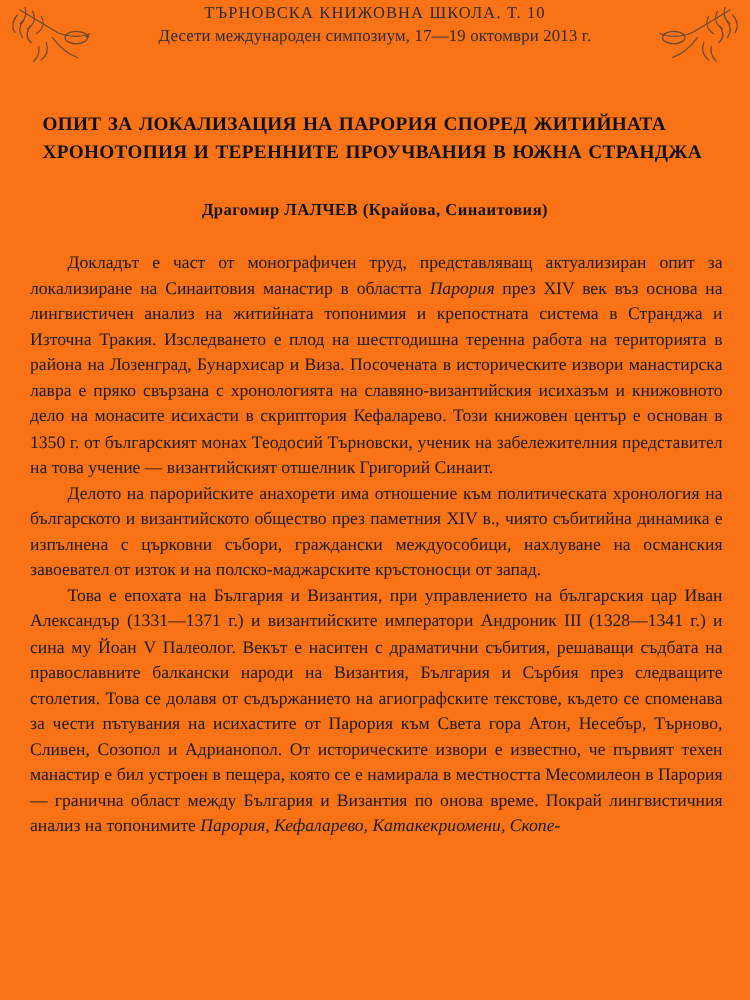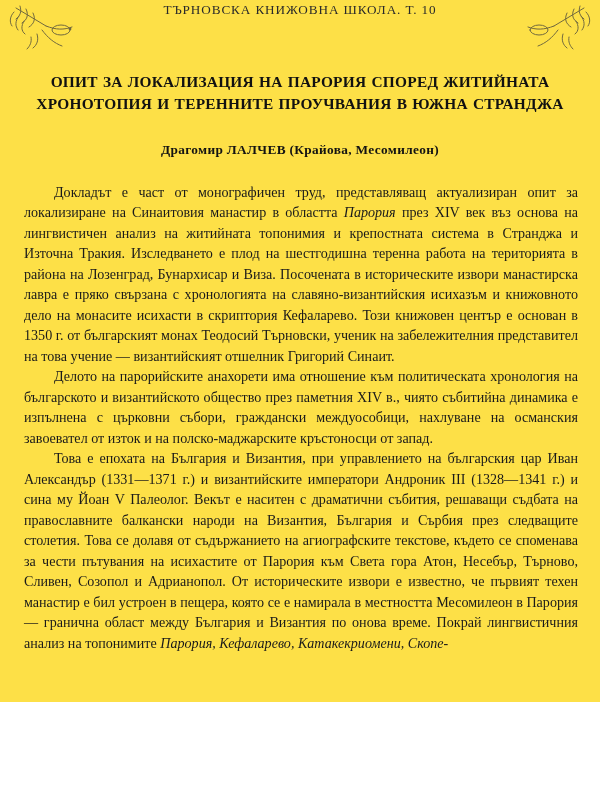--- a/index.html
+++ b/index.html
@@ -12,24 +12,24 @@
     height: 800px;
     overflow: hidden;
     font-family: "Liberation Serif", "DejaVu Serif", serif;
     color: #1c1c1c;
     position: relative;
   }
 
   .page {
     position: relative;
     width: 600px;
-    height: 702px;
+    height: 800px;
     box-sizing: border-box;
     padding: 0;
-    background: #fde047;
+    background: #f97316;
   }
 
   
   .running-head {
     position: relative;
     width: 600px;
     padding-top: 2px;
     text-align: center;
   }
   .rh-line1 {
@@ -57,21 +57,21 @@
     opacity: 0.72;
   }
   .orn.left  { left: 6px; }
   .orn.right { right: 6px; }
   .orn svg { display: block; width: 100%; height: 100%; }
 
   
   .title-block {
     margin-top: 52px;
     padding: 0 34px;
-    text-align: center;
+    text-align: left;
   }
   .doc-title {
     font-size: 15.4px;
     font-weight: bold;
     letter-spacing: 0.25px;
     line-height: 1.42;
     color: #111;
     word-spacing: 1px;
   }
 
@@ -144,27 +144,28 @@
           <path d="M40 22 C 50 26, 58 26, 66 23"></path>
           <path d="M36 26 C 42 34, 48 39, 56 42"></path>
           <path d="M31 30 C 33 36, 31 41, 27 44"></path>
           <path d="M25 33 C 26 38, 24 42, 21 45"></path>
           <ellipse cx="55" cy="26" rx="9" ry="5"></ellipse>
         </g>
       </svg>
     </div>
 
     <div class="rh-line1">ТЪРНОВСКА КНИЖОВНА ШКОЛА. Т. 10</div>
+    <div class="rh-line2">Десети международен симпозиум, 17—19 октомври 2013 г.</div>
   </div>
 
   <div class="title-block">
     <h1 class="doc-title">ОПИТ ЗА ЛОКАЛИЗАЦИЯ НА ПАРОРИЯ СПОРЕД ЖИТИЙНАТА ХРОНОТОПИЯ И ТЕРЕННИТЕ ПРОУЧВАНИЯ В ЮЖНА СТРАНДЖА</h1>
   </div>
 
-  <div class="author-line">Драгомир ЛАЛЧЕВ (Крайова, Месомилеон)</div>
+  <div class="author-line">Драгомир ЛАЛЧЕВ (Крайова, Синаитовия)</div>
 
   <div class="body-text" id="body-text">
       <p><span>Докладът е част от монографичен труд, представляващ актуализиран опит за локализиране на Синаитовия манастир в областта </span><i>Парория</i><span> през XIV век въз основа на лингвистичен анализ на житийната топонимия и крепостната система в Странджа и Източна Тракия. Изследването е плод на шестгодишна теренна работа на територията в района на Лозенград, Бунархисар и Виза. Посочената в историческите извори манастирска лавра е пряко свързана с хронологията на славяно-византийския исихазъм и книжовното дело на монасите исихасти в скриптория Кефаларево. Този книжовен център е основан в 1350 г. от българският монах Теодосий Търновски, ученик на забележителния представител на това учение — византийският отшелник Григорий Синаит.</span></p>
       <p><span>Делото на парорийските анахорети има отношение към политическата хронология на българското и византийското общество през паметния XIV в., чиято събитийна динамика е изпълнена с църковни събори, граждански междуособици, нахлуване на османския завоевател от изток и на полско-маджарските кръстоносци от запад.</span></p>
       <p><span>Това е епохата на България и Византия, при управлението на българския цар Иван Александър (1331—1371 г.) и византийските императори Андроник III (1328—1341 г.) и сина му Йоан V Палеолог. Векът е наситен с драматични събития, решаващи съдбата на православните балкански народи на Византия, България и Сърбия през следващите столетия. Това се долавя от съдържанието на агиографските текстове, където се споменава за чести пътувания на исихастите от Парория към Света гора Атон, Несебър, Търново, Сливен, Созопол и Адрианопол. От историческите извори е известно, че първият техен манастир е бил устроен в пещера, която се е намирала в местността Месомилеон в Парория — гранична област между България и Византия по онова време. Покрай лингвистичния анализ на топонимите </span><i>Парория, Кефаларево, Катакекриомени, Скопе</i><span>-</span></p>
     </div>
 
 </div>
 
 </body></html>

